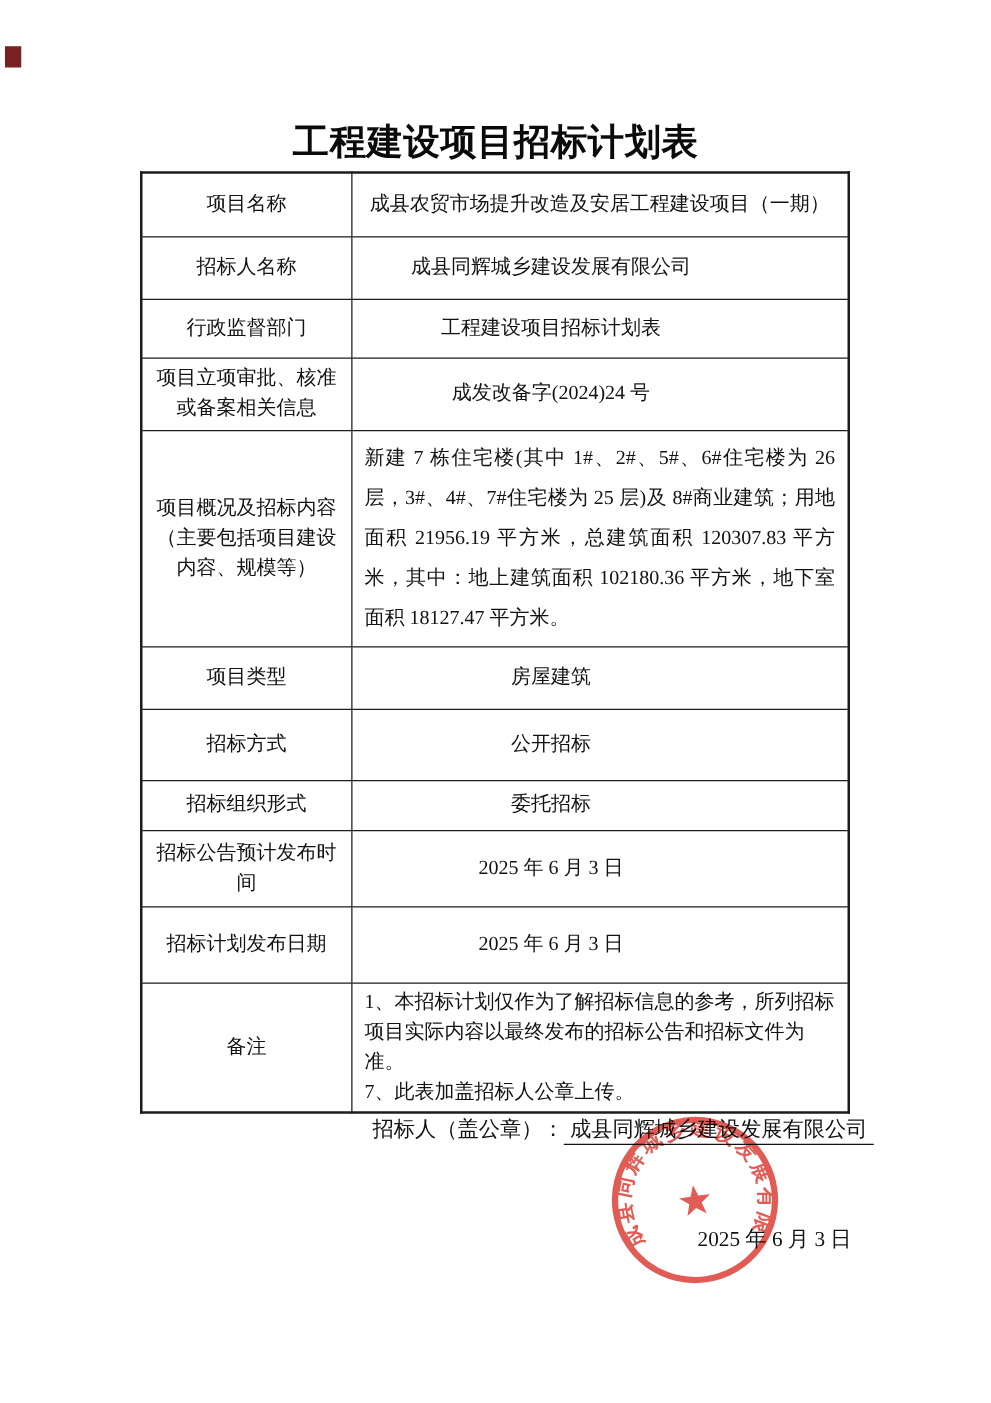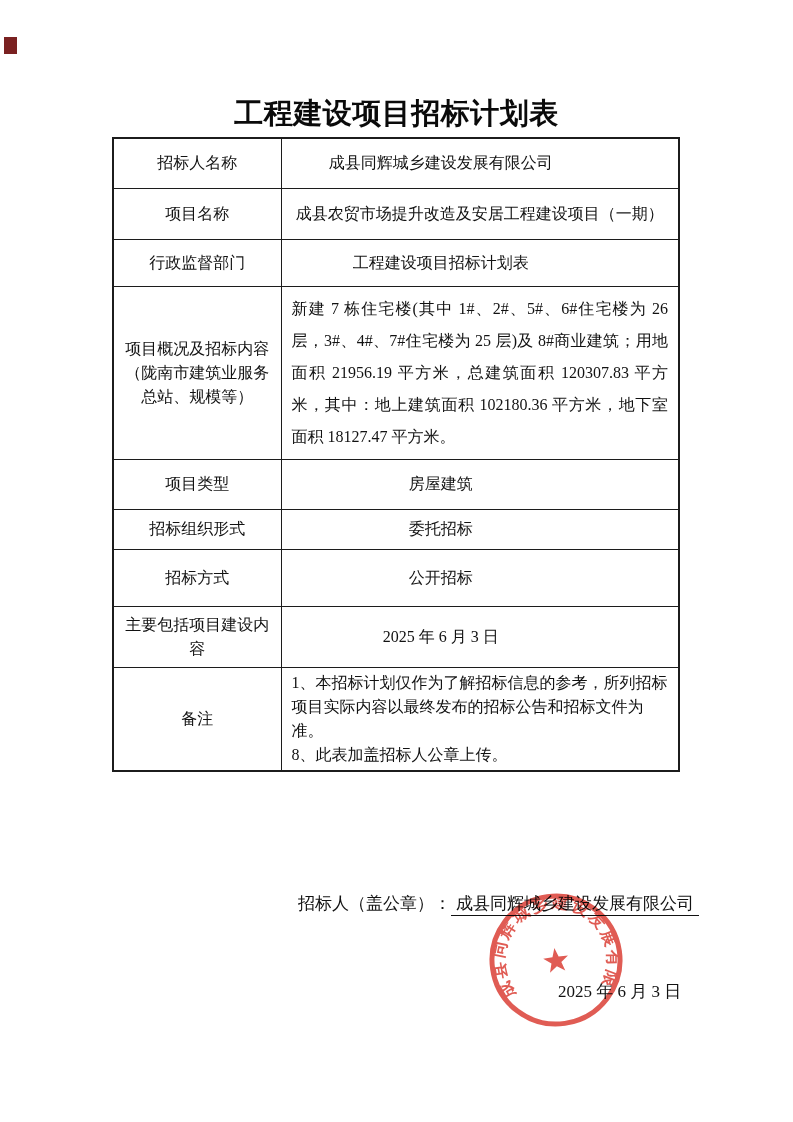--- a/index.html
+++ b/index.html
@@ -61,57 +61,65 @@
 <div class="scan-mark"></div>
 
 <div class="doc-title">工程建设项目招标计划表</div>
 
 <table class="form">
   <colgroup>
       <col style="width:168px">
       <col>
     </colgroup>
   <tbody>
+    <tr style="height:51px">
+      <td class="lbl">项目名称</td>
+      <td class="val">成县农贸市场提升改造及安居工程建设项目（一期）</td>
+    </tr>
     <tr style="height:50px">
       <td class="lbl">招标人名称</td>
       <td class="val shift">成县同辉城乡建设发展有限公司</td>
-    </tr>
-    <tr style="height:51px">
-      <td class="lbl">项目名称</td>
-      <td class="val">成县农贸市场提升改造及安居工程建设项目（一期）</td>
     </tr>
     <tr style="height:47px">
       <td class="lbl">行政监督部门</td>
       <td class="val shift">工程建设项目招标计划表</td>
     </tr>
+    <tr style="height:58px">
+      <td class="lbl">项目立项审批、核准或备案相关信息</td>
+      <td class="val shift">成发改备字(2024)24 号</td>
+    </tr>
     <tr style="height:130px">
-      <td class="lbl">项目概况及招标内容（陇南市建筑业服务总站、规模等）</td>
+      <td class="lbl">项目概况及招标内容（主要包括项目建设内容、规模等）</td>
       <td class="val long">新建 7 栋住宅楼(其中 1#、2#、5#、6#住宅楼为 26 层，3#、4#、7#住宅楼为 25 层)及 8#商业建筑；用地面积 21956.19 平方米，总建筑面积 120307.83 平方米，其中：地上建筑面积 102180.36 平方米，地下室面积 18127.47 平方米。</td>
     </tr>
     <tr style="height:50px">
       <td class="lbl">项目类型</td>
       <td class="val shift">房屋建筑</td>
     </tr>
+    <tr style="height:57px">
+      <td class="lbl">招标方式</td>
+      <td class="val shift">公开招标</td>
+    </tr>
     <tr style="height:40px">
       <td class="lbl">招标组织形式</td>
       <td class="val shift">委托招标</td>
     </tr>
-    <tr style="height:57px">
-      <td class="lbl">招标方式</td>
-      <td class="val shift">公开招标</td>
+    <tr style="height:61px">
+      <td class="lbl">招标公告预计发布时间</td>
+      <td class="val shift">2025 年 6 月 3 日</td>
     </tr>
     <tr style="height:61px">
-      <td class="lbl">主要包括项目建设内容</td>
+      <td class="lbl">招标计划发布日期</td>
       <td class="val shift">2025 年 6 月 3 日</td>
     </tr>
     <tr style="height:94px">
       <td class="lbl">备注</td>
       <td class="val notes">
         <div>1、本招标计划仅作为了解招标信息的参考，所列招标项目实际内容以最终发布的招标公告和招标文件为准。</div>
-        <div>8、此表加盖招标人公章上传。</div>
+        <div>7、此表加盖招标人公章上传。</div>
       </td>
     </tr>
   </tbody>
 </table>
 
 <div class="footer-sign"><span>招标人（盖公章）：</span><span class="sign-line">成县同辉城乡建设发展有限公司</span></div>
 
 <div class="footer-date">2025 年 6 月 3 日</div>
 
 <svg class="seal" viewBox="0 0 144 144" xmlns="http://www.w3.org/2000/svg">

